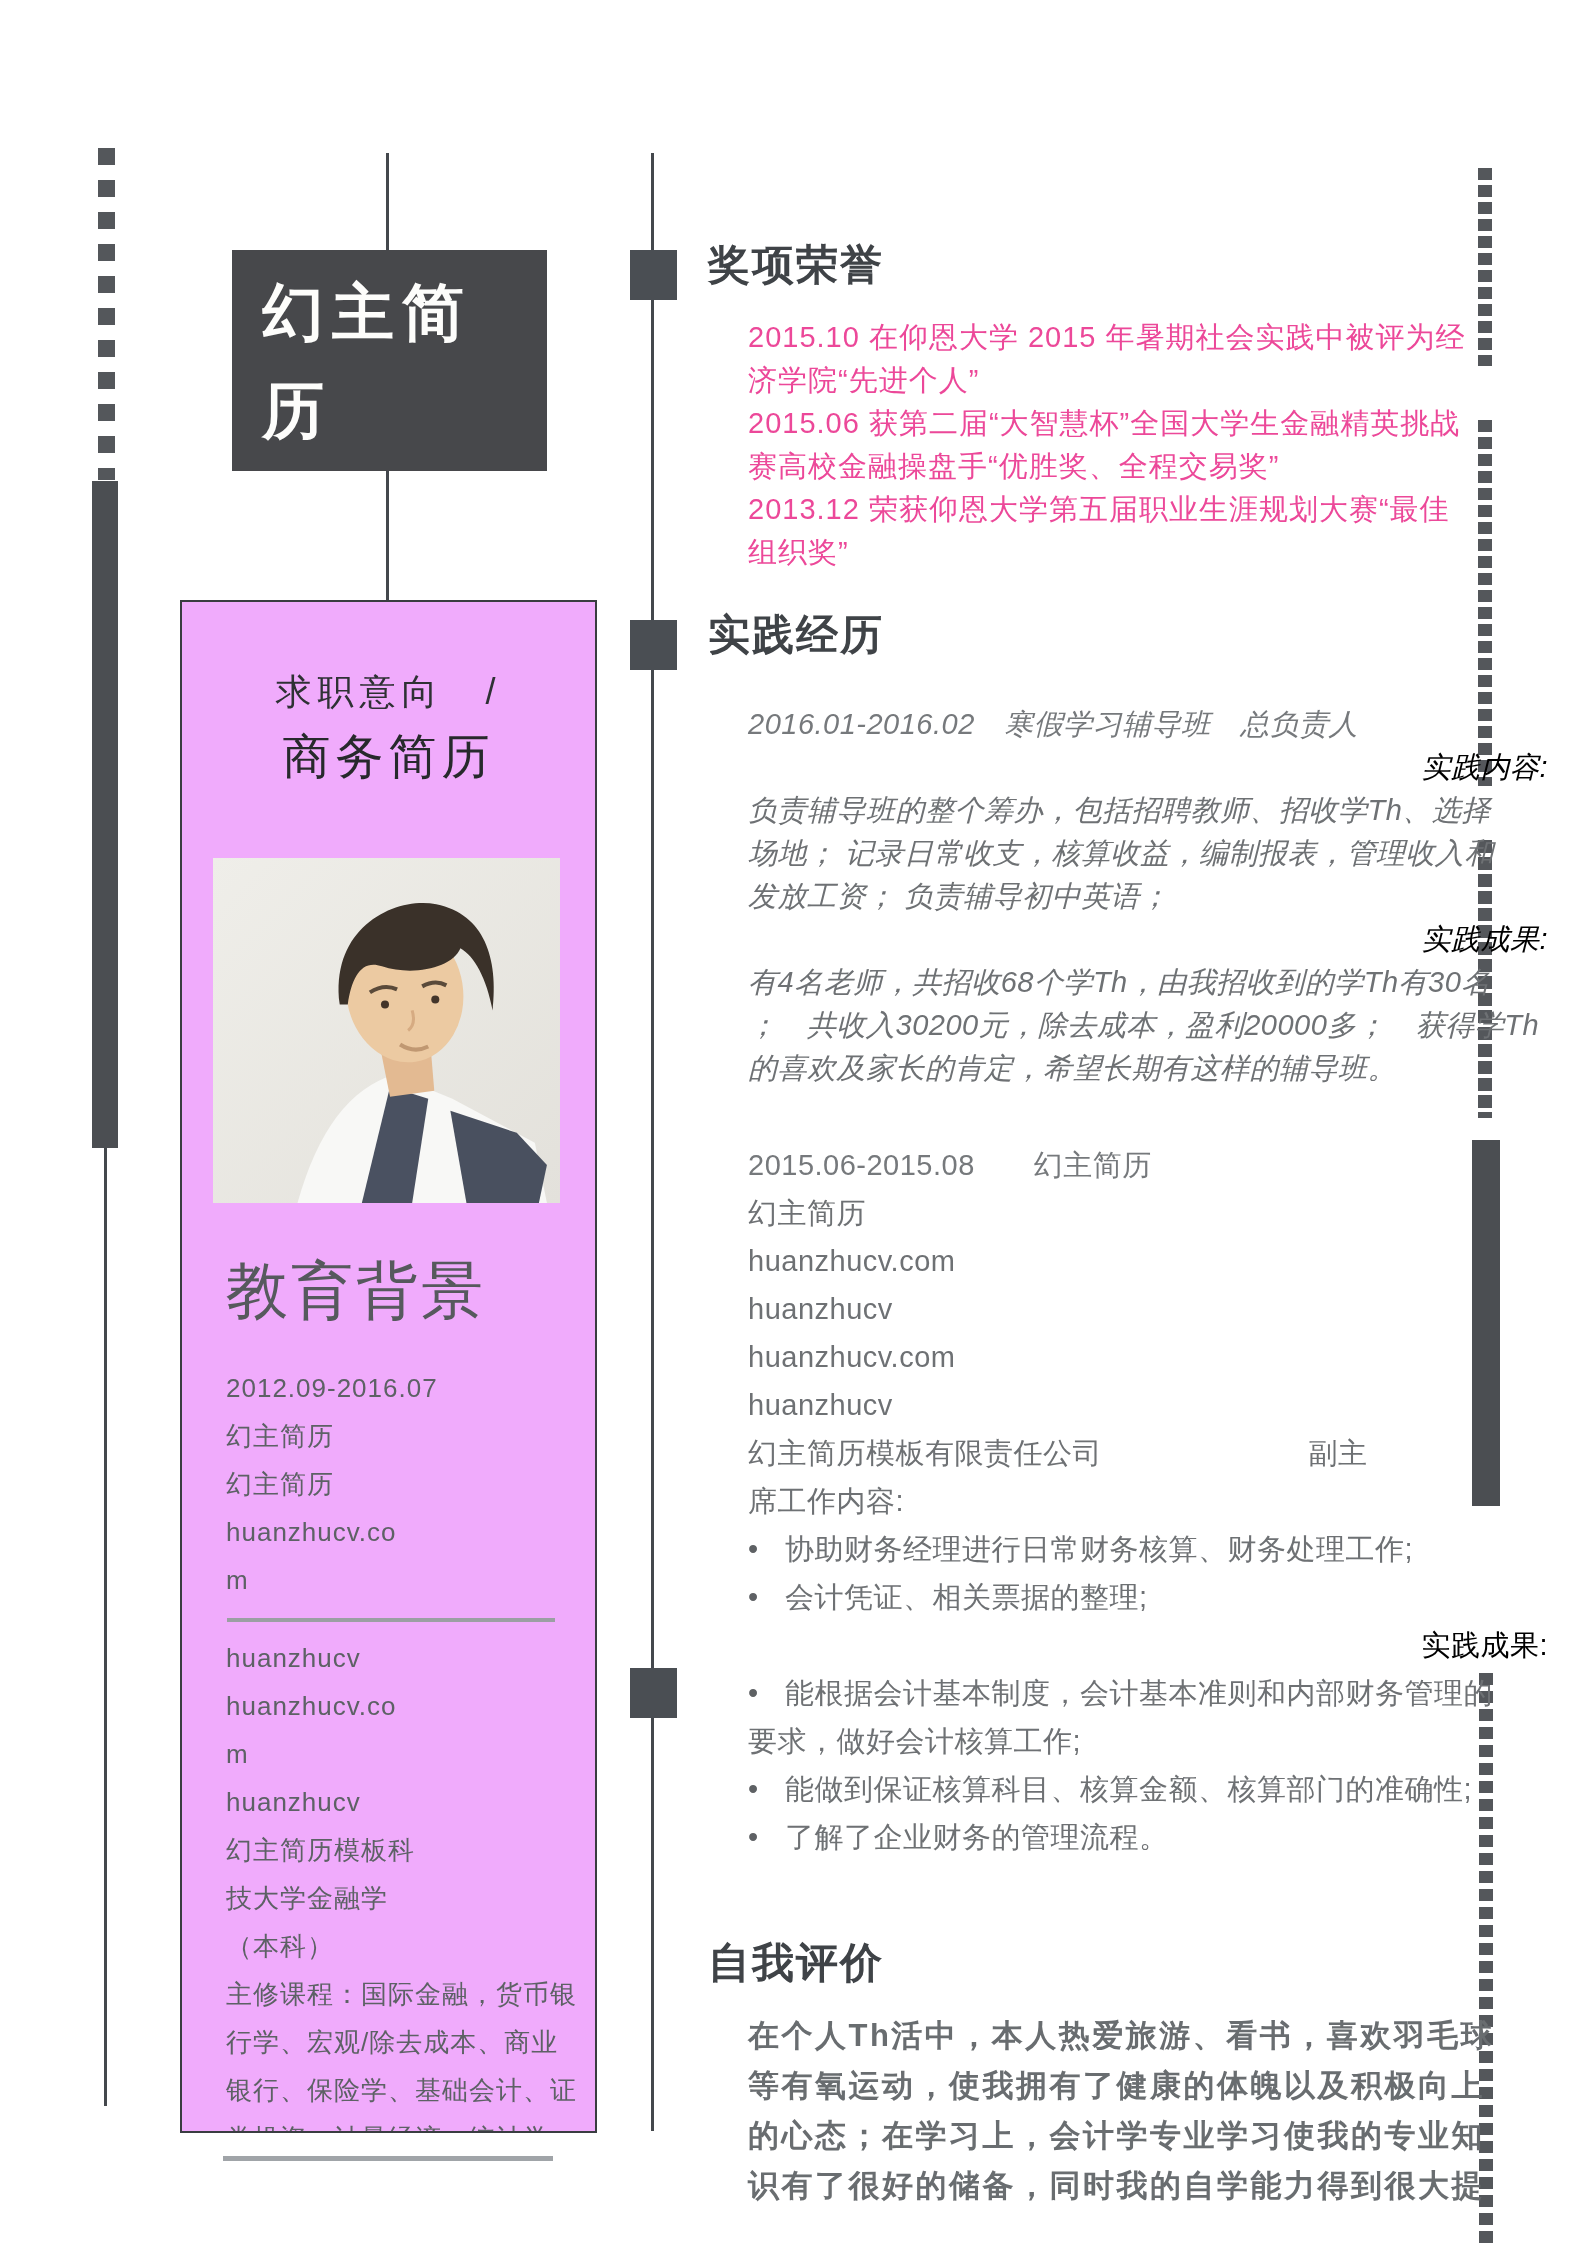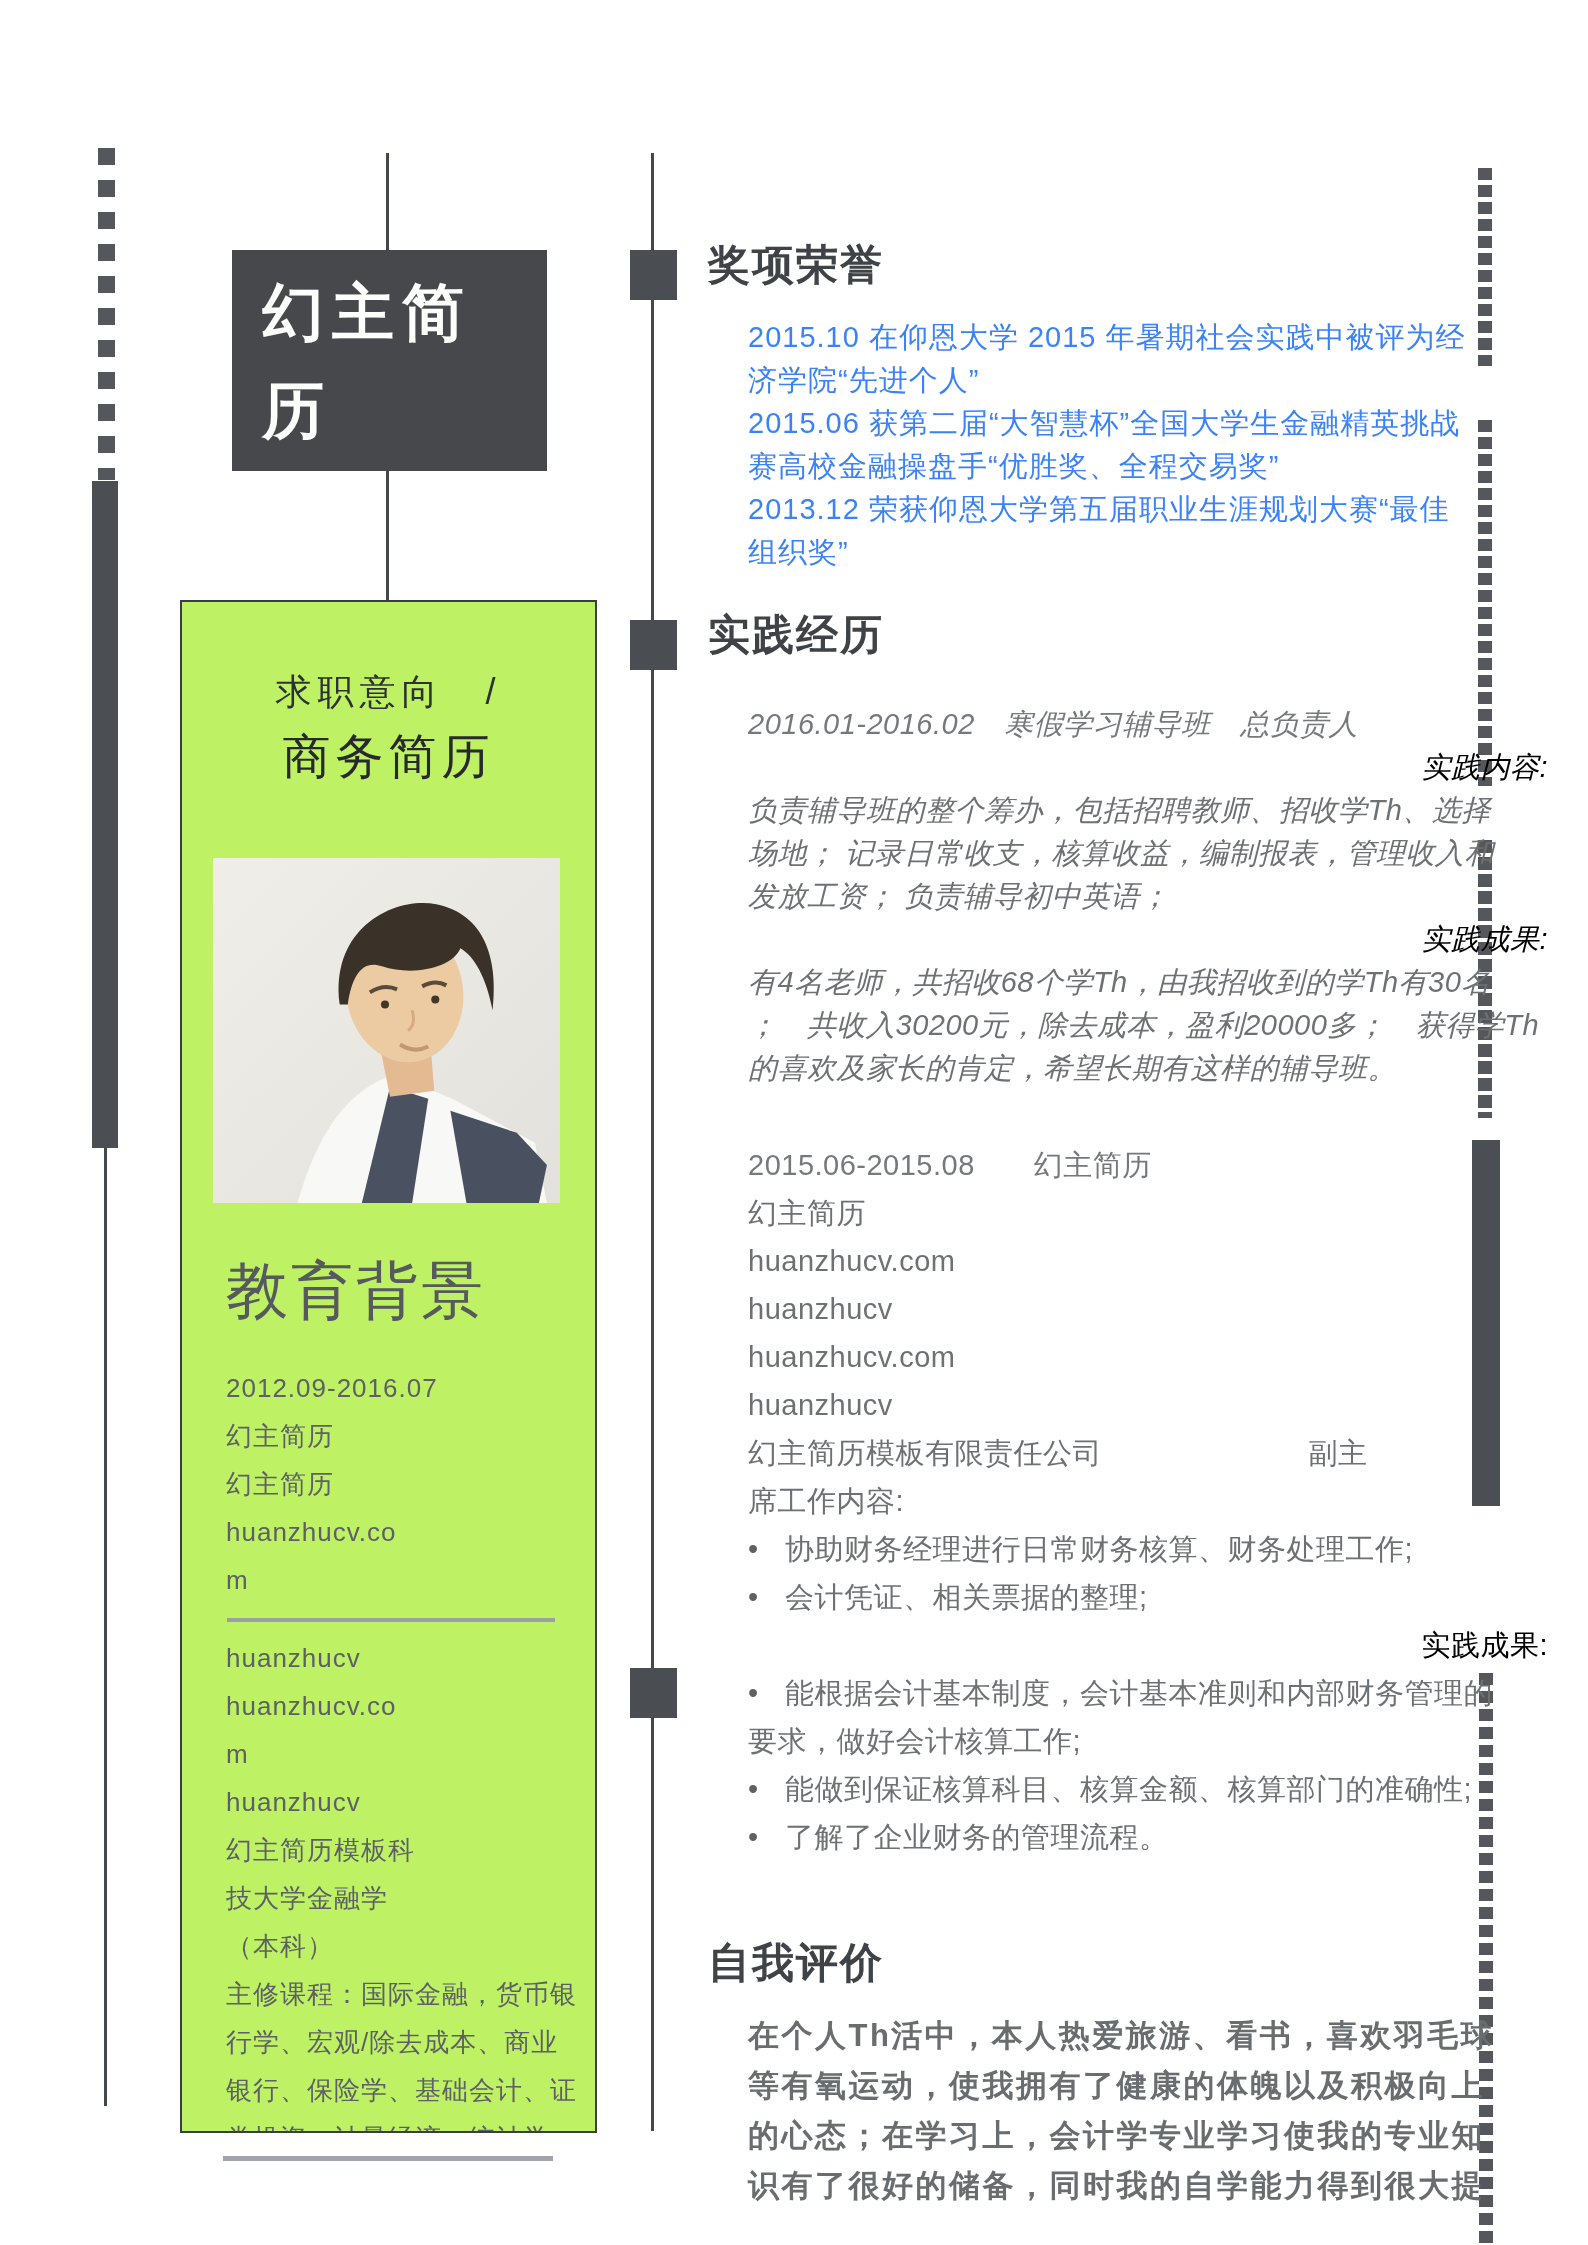--- a/index.html
+++ b/index.html
@@ -46,41 +46,41 @@
   
   .title-box{
     position:absolute;left:232px;top:242px;width:315px;height:221px;
     background:var(--brand-dark);color:#fdfdfb;
     font-size:62px;font-weight:bold;line-height:98px;letter-spacing:8px;
     padding:14px 26px 0 30px;
   }
   
   .card{
     position:absolute;left:180px;top:592px;width:417px;height:1533px;
-    border:2px solid #3a3d41;background:#bef264;overflow:hidden;
+    border:2px solid #3a3d41;background:#f0abfc;overflow:hidden;
   }
   .intent{position:absolute;top:64px;left:0;width:100%;text-align:center;color:#2e3134;}
   .intent-l1{font-size:36px;line-height:52px;letter-spacing:6px;}
   .intent-l2{font-size:48px;line-height:66px;letter-spacing:5px;margin-top:6px;color:#27292c;}
   .photo{position:absolute;left:31px;top:256px;width:347px;height:345px;background:var(--photo-bg);overflow:hidden;}
   .photo svg{display:block;width:100%;height:100%;}
   .edu-heading{position:absolute;left:44px;top:660px;font-size:62px;line-height:58px;color:#56595d;letter-spacing:3px;}
   .edu-block{position:absolute;left:44px;top:762px;right:26px;}
   .edu-line{font-size:26px;line-height:48px;color:var(--card-text);letter-spacing:1px;white-space:nowrap;}
   .card-divider{width:328px;height:4px;background:var(--divider);margin:14px 0 12px 1px;}
   .card-underline{position:absolute;left:223px;top:2148px;width:330px;height:5px;background:#a0a4a8;}
   
   .sec-h{
     position:absolute;left:708px;margin:0;font-size:42px;line-height:58px;
     font-weight:bold;color:var(--heading-ink);letter-spacing:2px;
   }
   .sec-h-awards{top:228px;} .sec-h-practice{top:598px;} .sec-h-self{top:1926px;}
   .lines{position:absolute;left:748px;width:800px;}
   .awards-lines{top:308px;}
-  .awards-lines .ln{font-size:29px;line-height:43px;letter-spacing:1px;color:#3b82f6;white-space:nowrap;}
+  .awards-lines .ln{font-size:29px;line-height:43px;letter-spacing:1px;color:#ec4899;white-space:nowrap;}
   .job1{top:695px;font-style:italic;}
   .job1 .ln{font-size:29px;line-height:43px;letter-spacing:0.5px;white-space:nowrap;}
   .job2{top:1133px;}
   .job2 .ln{font-size:29px;line-height:48px;letter-spacing:0.5px;white-space:nowrap;}
   .selfeval{top:2003px;font-weight:bold;}
   .selfeval .ln{font-size:31px;line-height:50px;letter-spacing:2.5px;color:#696d70;white-space:nowrap;}
   .ln{color:var(--body-text);}
   .ln-date{color:#76797c;}
   .ln-label{color:#000000;text-align:right;}
   .ln-bullet::before{content:"•";display:inline-block;width:37px;color:#5e6164;}

